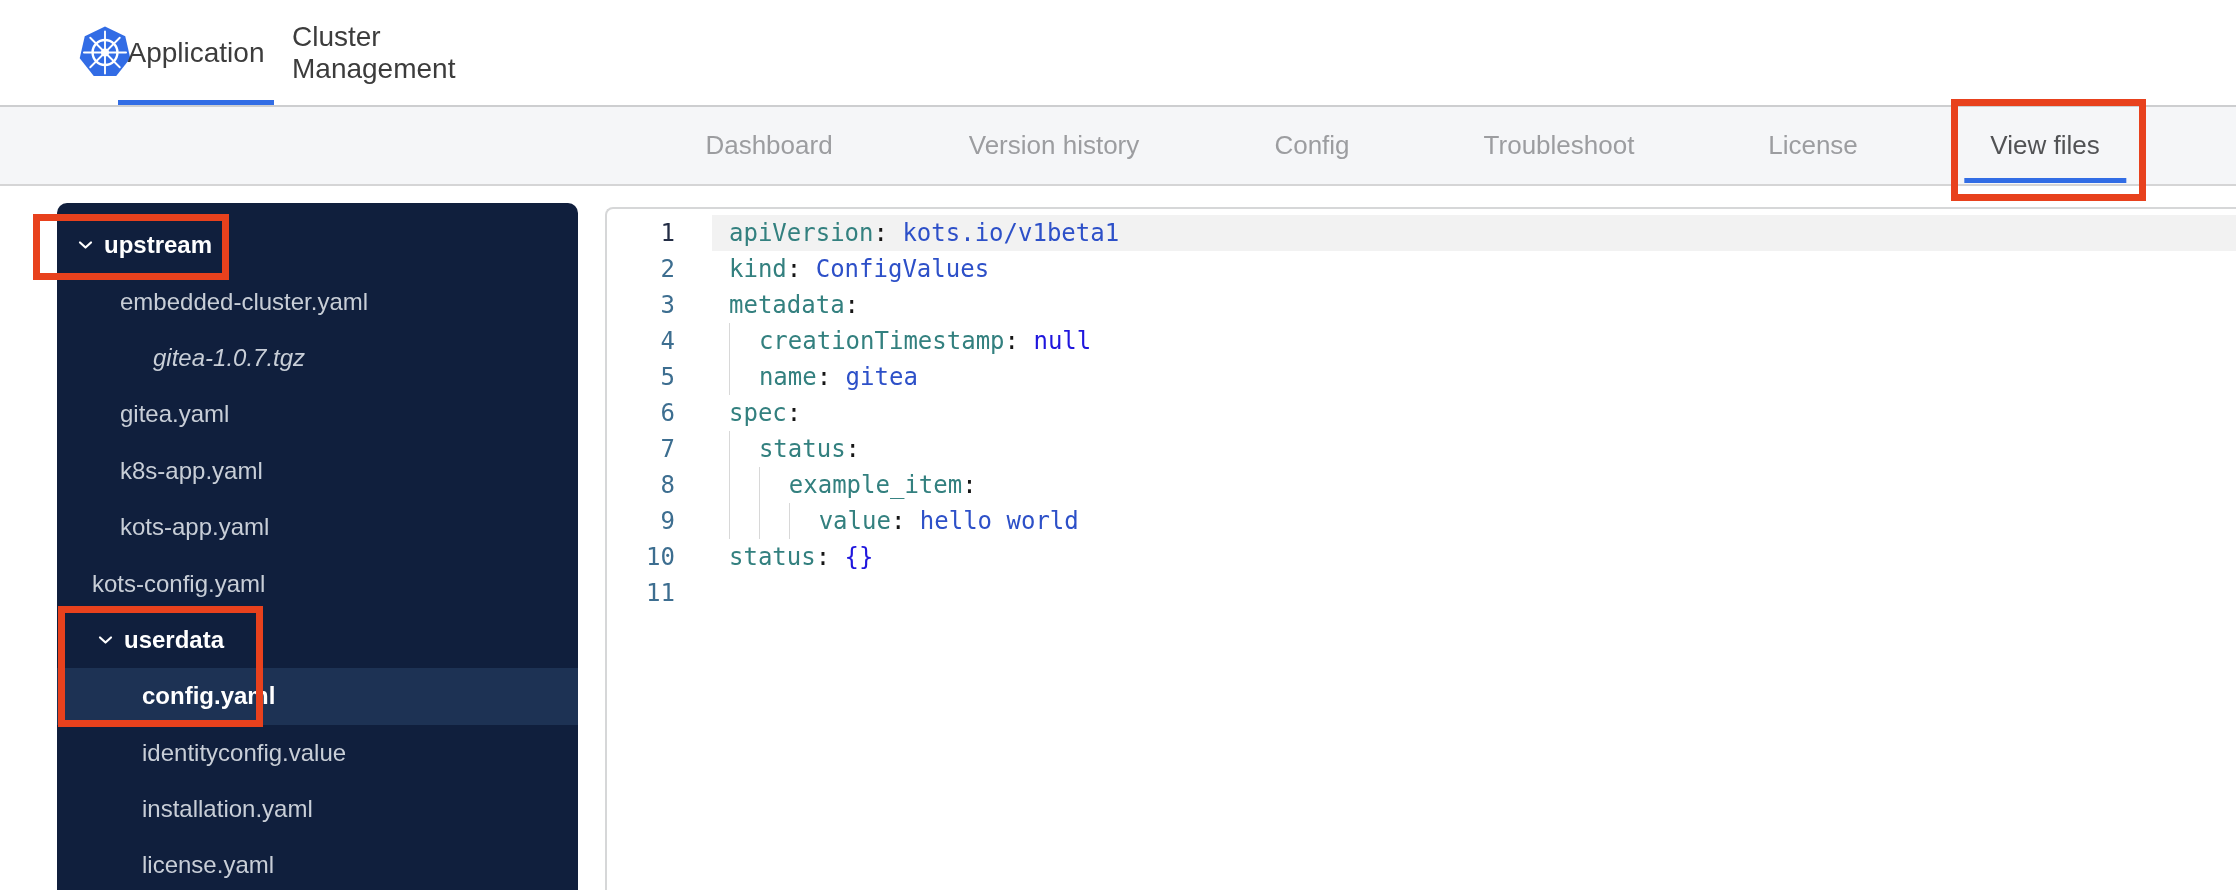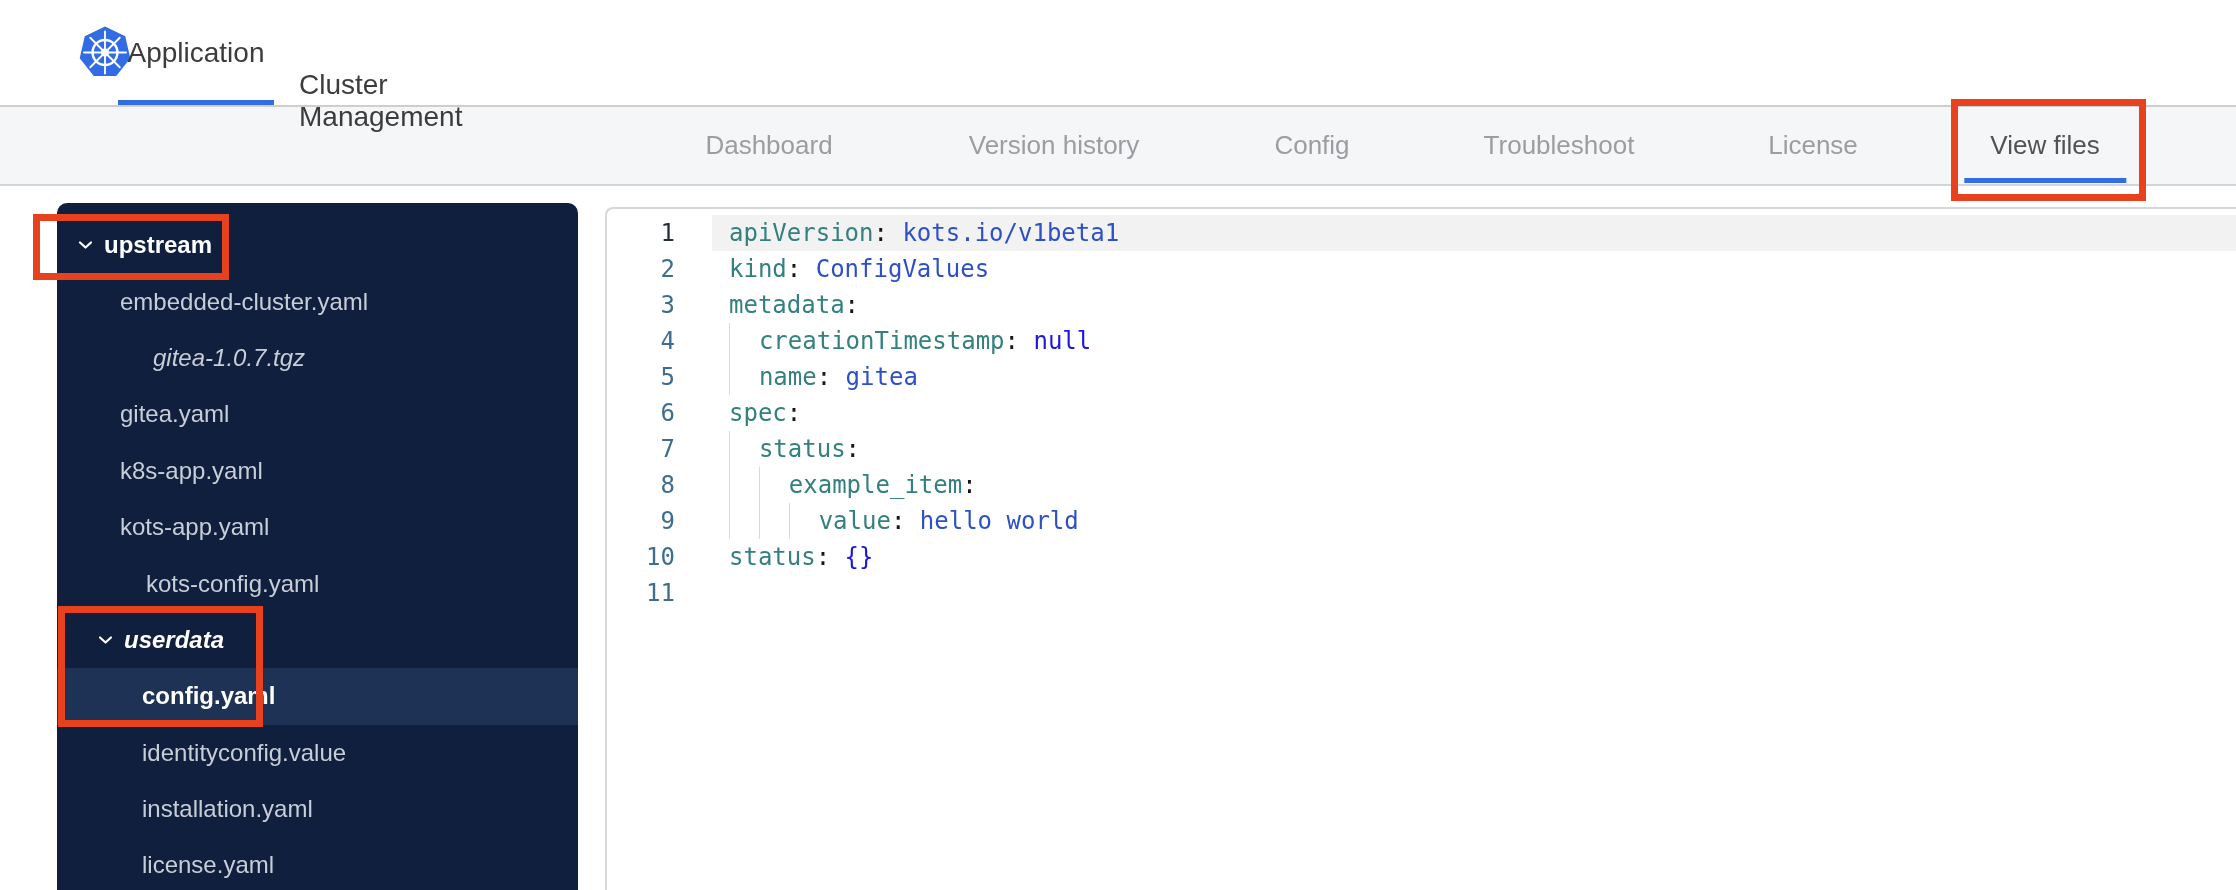--- a/index.html
+++ b/index.html
@@ -69,21 +69,21 @@
       </g>
       <circle cx="50" cy="50" r="23" fill="none" stroke="#ffffff" stroke-width="4.5"></circle>
       <circle cx="50" cy="50" r="7.5" fill="#ffffff"></circle>
     </svg>
   </span>
   <div id="primary-tabs">
       <div class="ptab" style="left: 118px; width: 156px;">
         <span>Application</span>
         <div class="tab-underline"></div>
       </div>
-      <div class="ptab" style="left: 299px; width: 212px; margin-top: 48px;">
+      <div class="ptab" style="left: 292px; width: 212px;">
         <span>Cluster Management</span>
       </div>
     </div>
 </div>
 
 <div class="subnav">
   <div id="subnav-tabs">
       <div class="stab" style="left: 769px;">
         <span>Dashboard</span>
       </div>
@@ -124,24 +124,24 @@
       </div>
       <div class="trow file" style="padding-left: 63px;">
         <span>gitea.yaml</span>
       </div>
       <div class="trow file" style="padding-left: 63px;">
         <span>k8s-app.yaml</span>
       </div>
       <div class="trow file" style="padding-left: 63px;">
         <span>kots-app.yaml</span>
       </div>
-      <div class="trow file" style="padding-left: 89px;">
+      <div class="trow file" style="padding-left: 35px;">
         <span>kots-config.yaml</span>
       </div>
-      <div class="trow folder" style="padding-left: 41px; font-style: italic;">
+      <div class="trow folder" style="padding-left: 41px;">
         <span class="chev">
           <svg width="15" height="10" viewBox="0 0 15 10">
             <polyline points="2,2.5 7.5,7.5 13,2.5" fill="none" stroke="#ffffff" stroke-width="2.2" stroke-linecap="round" stroke-linejoin="round"></polyline>
           </svg>
         </span>
         <span>userdata</span>
       </div>
       <div class="trow file selected" style="padding-left: 85px;">
         <span>config.yaml</span>
       </div>

